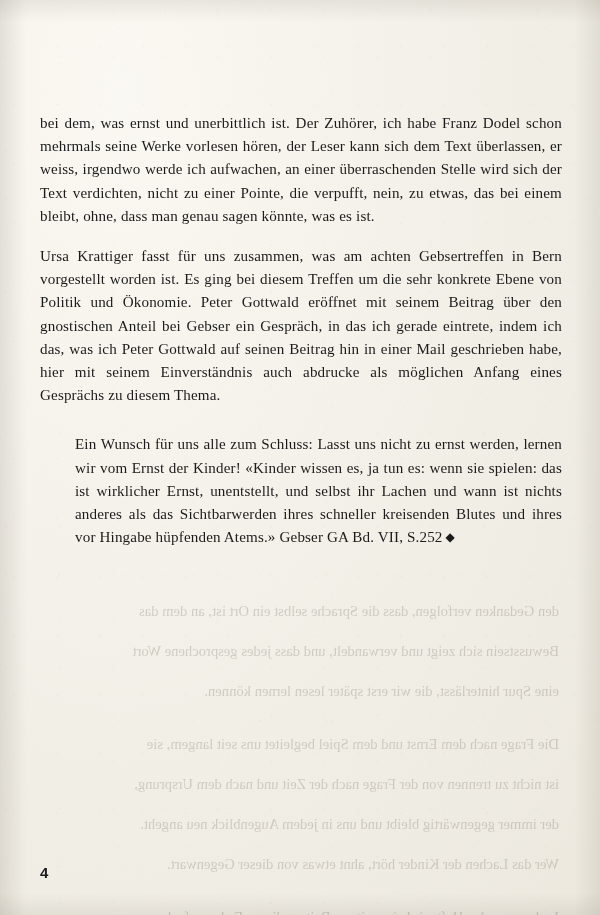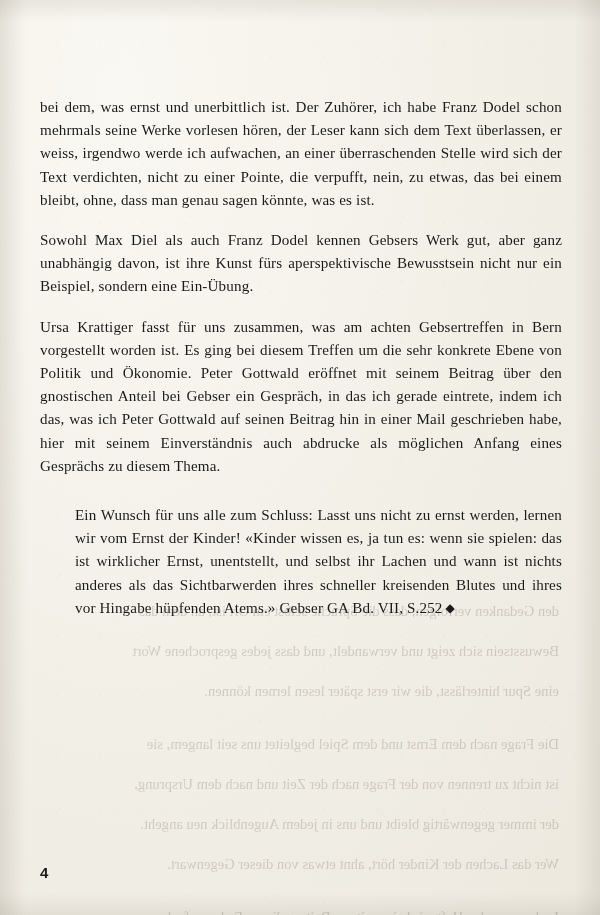--- a/index.html
+++ b/index.html
@@ -31,21 +31,21 @@
       radial-gradient(circle at 12% 22%, rgba(0,0,0,0.018) 0 1px, transparent 1px),
       radial-gradient(circle at 67% 45%, rgba(0,0,0,0.015) 0 1px, transparent 1px),
       radial-gradient(circle at 33% 78%, rgba(0,0,0,0.015) 0 1px, transparent 1px),
       radial-gradient(circle at 88% 88%, rgba(0,0,0,0.012) 0 1px, transparent 1px);
     background-size: 53px 47px, 71px 63px, 43px 59px, 67px 73px;
     pointer-events: none;
   }
   .text-column {
     position: absolute;
     left: 40px;
-    top: 96px;
+    top: 112px;
     width: 522px;
   }
   .para {
     font-size: 15.1px;
     line-height: 23.2px;
     text-align: justify;
     margin: 0 0 17px 0;
     letter-spacing: 0.01em;
     -webkit-hyphens: none;
     hyphens: none;
@@ -139,19 +139,18 @@
     <p class="b-indent">Die Frage nach dem Ernst und dem Spiel begleitet uns seit langem, sie</p>
     <p>ist nicht zu trennen von der Frage nach der Zeit und nach dem Ursprung,</p>
     <p>der immer gegenwärtig bleibt und uns in jedem Augenblick neu angeht.</p>
     <p>Wer das Lachen der Kinder hört, ahnt etwas von dieser Gegenwart.</p>
     <p class="b-indent">Im kommenden Heft wird ein weiterer Beitrag diesen Faden aufnehmen</p>
 
   </div>
 
   <div class="text-column">
     <p class="para">bei dem, was ernst und unerbittlich ist. Der Zuhörer, ich habe Franz Dodel schon mehrmals seine Werke vorlesen hören, der Leser kann sich dem Text überlassen, er weiss, irgendwo werde ich aufwachen, an einer überraschenden Stelle wird sich der Text verdichten, nicht zu einer Pointe, die verpufft, nein, zu etwas, das bei einem bleibt, ohne, dass man genau sagen könnte, was es ist.</p>
-    <p class="para">Sowohl Max Diel als auch Franz Dodel kennen Gebsers Werk gut, aber ganz unabhängig davon, ist ihre Kunst fürs aperspektivische Bewusstsein nicht nur ein Beispiel, sondern eine Ein-Übung.</p>
     <p class="para">Ursa Krattiger fasst für uns zusammen, was am achten Gebsertreffen in Bern vorgestellt worden ist. Es ging bei diesem Treffen um die sehr konkrete Ebene von Politik und Ökonomie. Peter Gottwald eröffnet mit seinem Beitrag über den gnostischen Anteil bei Gebser ein Gespräch, in das ich gerade eintrete, indem ich das, was ich Peter Gottwald auf seinen Beitrag hin in einer Mail geschrieben habe, hier mit seinem Einverständnis auch abdrucke als möglichen Anfang eines Gesprächs zu diesem Thema.</p>
     <p class="para gap-before"><span>Ein Wunsch für uns alle zum Schluss: Lasst uns nicht zu ernst werden, lernen wir vom Ernst der Kinder! «Kinder wissen es, ja tun es: wenn sie spielen: das ist wirklicher Ernst, unentstellt, und selbst ihr Lachen und wann ist nichts anderes als das Sichtbarwerden ihres schneller kreisenden Blutes und ihres vor Hingabe hüpfenden Atems.»  Gebser GA Bd. VII, S.252</span><span class="end-marker">◆</span></p>
   </div>
 
   <div class="folio">4</div>
 </div>
 
 </body></html>

